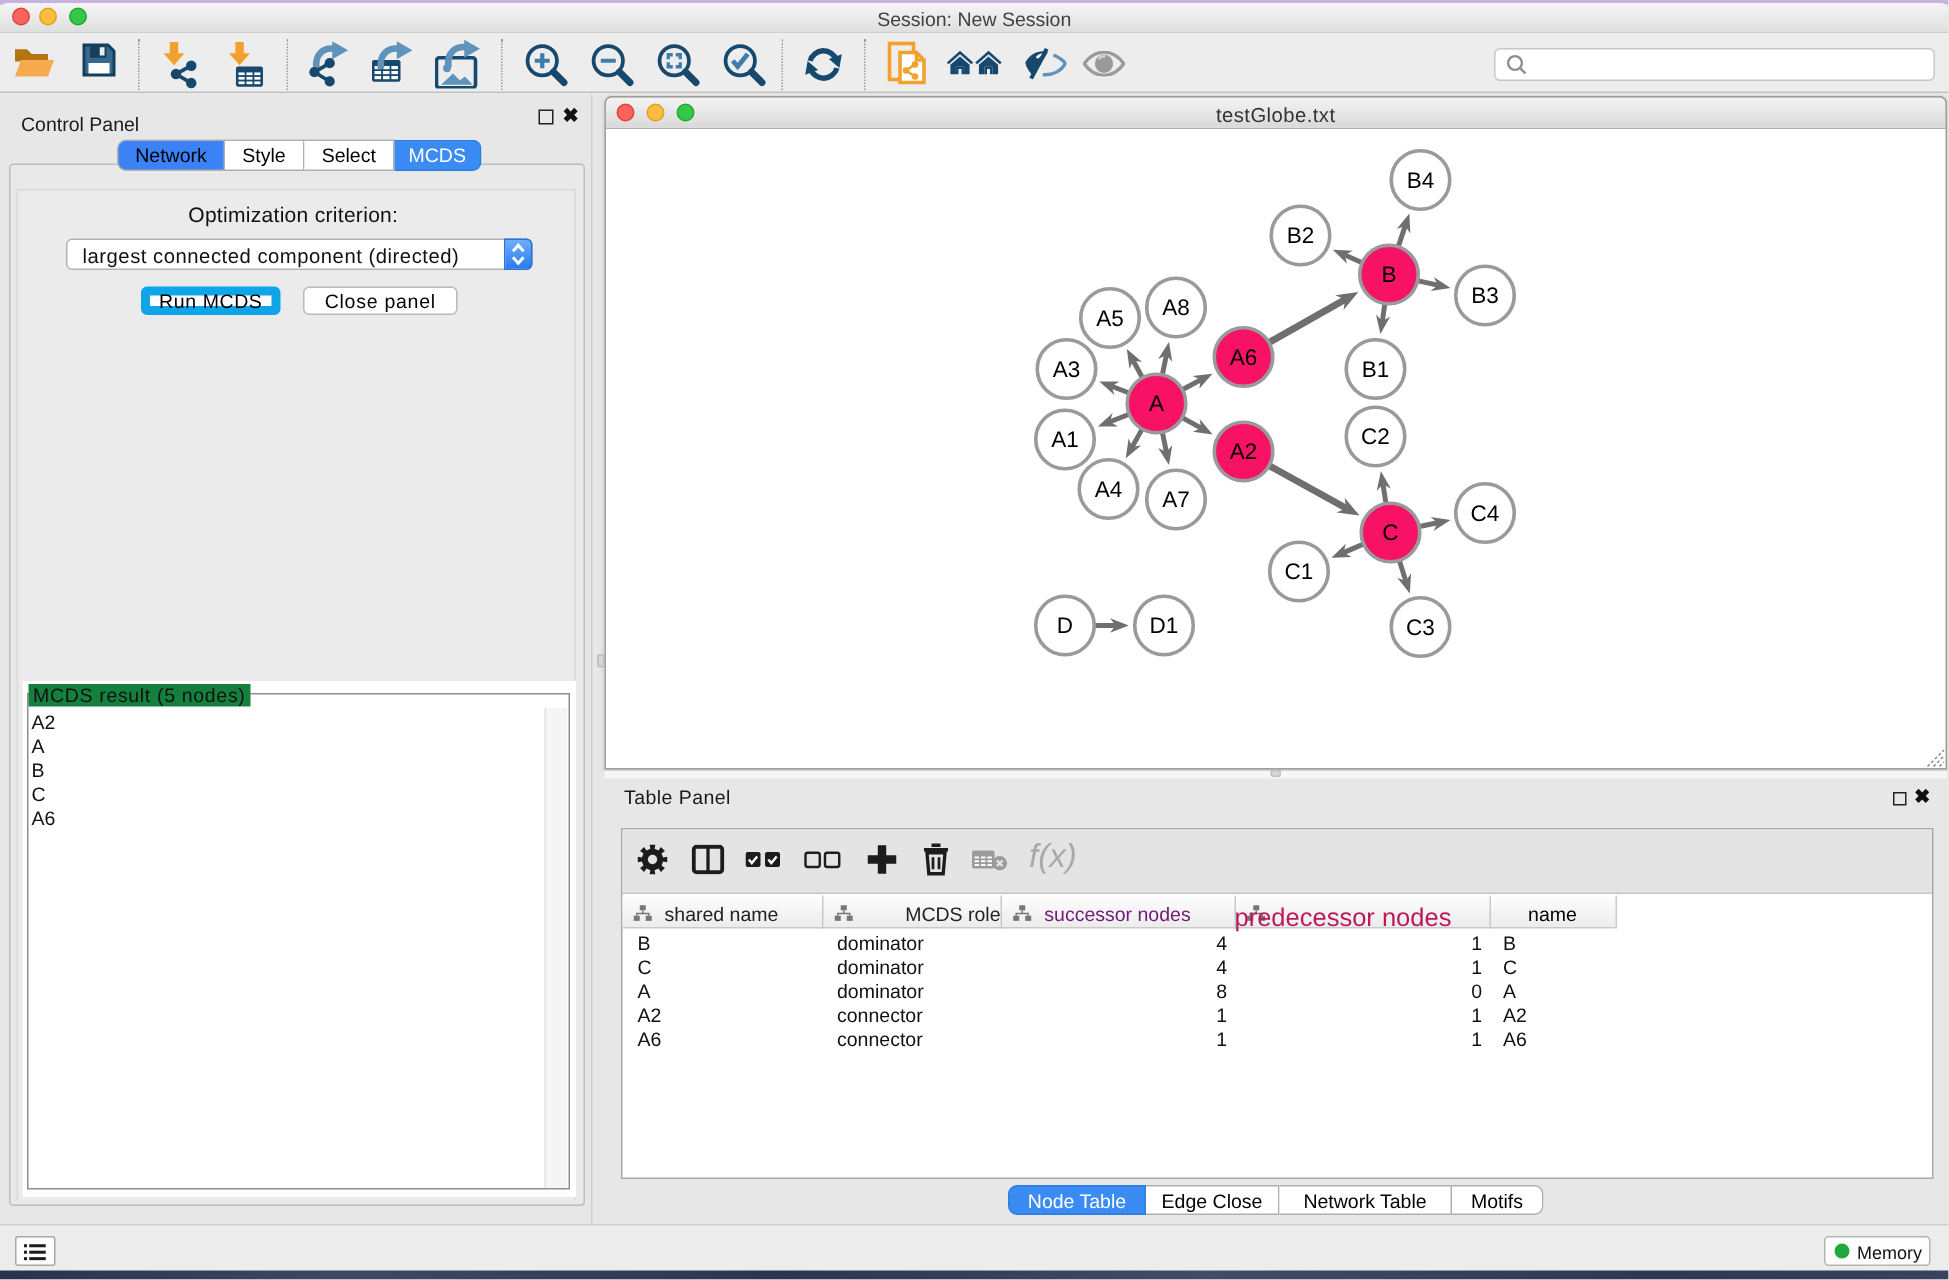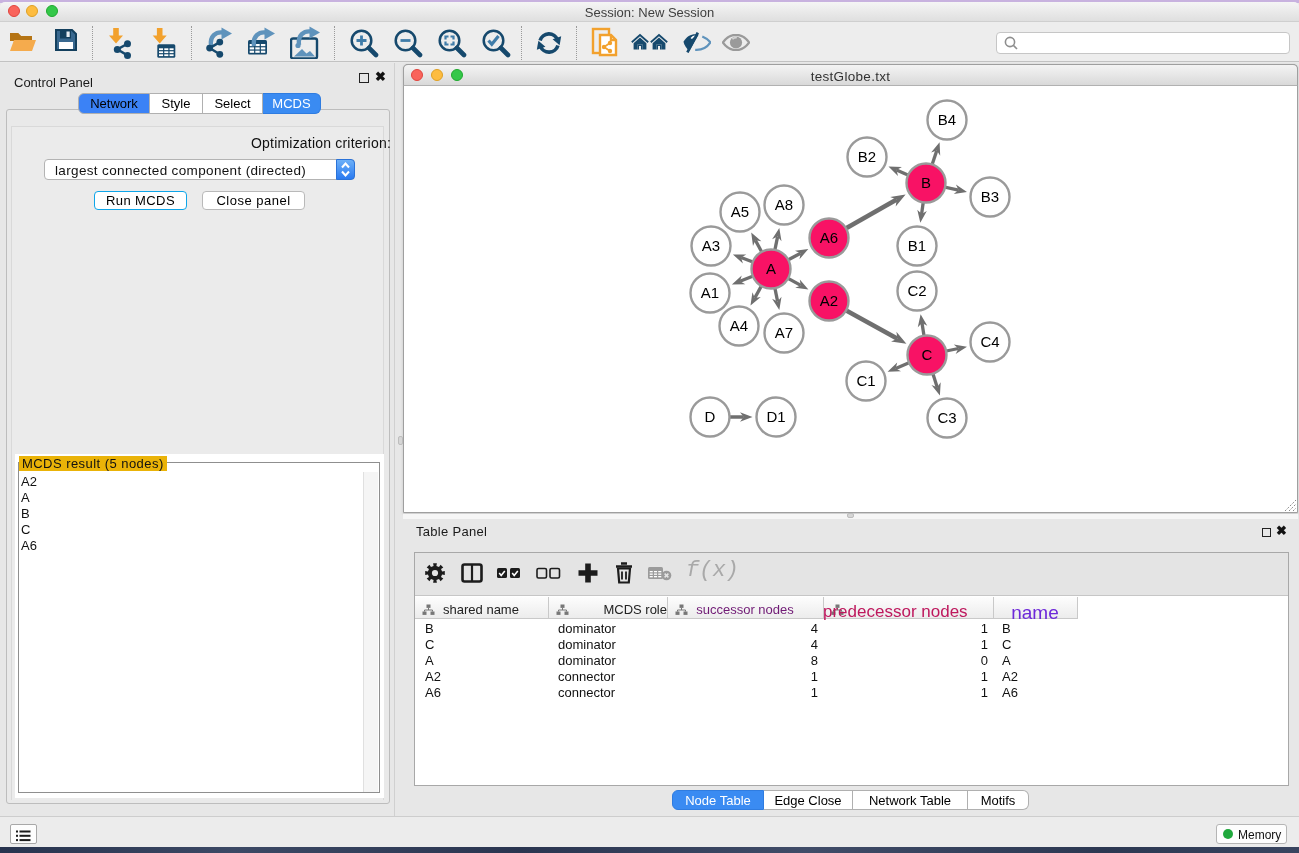--- a/index.html
+++ b/index.html
@@ -161,36 +161,36 @@
 <div class="abs" style="left:6px;top:109px;width:384px;height:695px;background:#e9e9e9;border:1px solid #bdbdbd;border-radius:3px"></div>
 <div class="abs" style="left:11px;top:126px;width:373px;height:674px;background:#ebebeb;border:1px solid #d9d9d9;border-bottom:none"></div>
 
 <div class="abs" style="left:78px;top:93px;height:21px;display:flex;font-size:13px">
  <div style="width:72px;background:#3b82f6;border:1px solid #b0b0b0;border-radius:6px 0 0 6px;display:flex;align-items:center;justify-content:center">Network</div>
  <div style="width:53px;background:#fff;border:1px solid #b0b0b0;border-left:none;display:flex;align-items:center;justify-content:center">Style</div>
  <div style="width:60px;background:#fff;border:1px solid #b0b0b0;border-left:none;display:flex;align-items:center;justify-content:center">Select</div>
  <div style="width:58px;background:#3a8bf2;border:1px solid #2f7ce0;border-left:none;border-radius:0 6px 6px 0;display:flex;align-items:center;justify-content:center;color:#fff">MCDS</div>
 </div>
 
-<div class="abs" style="left:0;top:135px;width:391px;text-align:right;font-size:14px;letter-spacing:0.2px;color:#111">Optimization criterion:</div>
+<div class="abs" style="left:0;top:135px;width:391px;text-align:center;font-size:14px;letter-spacing:0.2px;color:#111">Optimization criterion:</div>
 
 <div class="abs" style="left:44px;top:159px;width:311px;height:21px;background:#fff;border:1px solid #b3b3b3;border-radius:4px"></div>
 <div class="abs" style="left:55px;top:163px;font-size:13.5px;letter-spacing:0.35px;color:#111">largest connected component (directed)</div>
 <div class="abs" style="left:336px;top:159px;width:19px;height:21px;background:linear-gradient(#6cb0f8,#2a7af0);border-radius:0 4px 4px 0;border:1px solid #2a72d8"></div>
 <div class="abs" style="left:340px;top:161px"><svg width="11" height="17" viewBox="0 0 11 17" style="">
       <path d="M2 6.5 L5.5 2.5 L9 6.5" fill="none" stroke="#fff" stroke-width="2"></path>
       <path d="M2 10.5 L5.5 14.5 L9 10.5" fill="none" stroke="#fff" stroke-width="2"></path>
     </svg></div>
 
-<div class="abs" style="left:94px;top:191px;width:93px;height:19px;background:#fff;border:1px solid #0ea5e9;border-radius:4px;font-size:13px;letter-spacing:0.4px;display:flex;align-items:center;justify-content:center">Run MCDS</div>
+<div class="abs" style="left:94px;top:191px;width:93px;height:19px;background:#fff;border:6px solid #0ea5e9;border-radius:4px;font-size:13px;letter-spacing:0.4px;display:flex;align-items:center;justify-content:center">Run MCDS</div>
 <div class="abs" style="left:202px;top:191px;width:103px;height:19px;background:#fff;border:1px solid #b9b9b9;border-radius:4px;font-size:13px;letter-spacing:0.5px;display:flex;align-items:center;justify-content:center">Close panel</div>
 
 <div class="abs" style="left:15px;top:454px;width:369px;height:344px;background:#fff"></div>
 <div class="abs" style="left:18px;top:462px;width:362px;height:331px;border:1px solid #8f8f8f"></div>
-<div class="abs" style="left:19px;top:456px;font-size:13px;letter-spacing:0.45px;background:#eab308;padding:0 3px;color:#111">MCDS result (5 nodes)</div>
+<div class="abs" style="left:19px;top:456px;font-size:13px;letter-spacing:0.45px;background:#15803d;padding:0 3px;color:#111">MCDS result (5 nodes)</div>
 <div class="abs" style="left:363px;top:472px;width:15px;height:320px;background:#f5f5f5;border-left:1px solid #e0e0e0"></div>
 <div class="abs" style="left:21px;top:474px;font-size:13px;line-height:16px;color:#111">A2<br>A<br>B<br>C<br>A6</div>
 
 <div class="abs" style="left:403px;top:64px;width:895px;height:449px;background:#fff;border:1px solid #9f9f9f;border-radius:5px 5px 0 0;box-shadow:0 1px 3px rgba(0,0,0,0.15)"></div>
 <div class="abs" style="left:403px;top:64px;width:895px;height:22px;background:linear-gradient(#f4f4f4,#d9d9d9);border-radius:5px 5px 0 0;border:1px solid #9f9f9f;border-bottom:1px solid #b1b1b1"></div>
 <div class="abs" style="left:411px;top:69px;width:12px;height:12px;border-radius:50%;background:#f9645c;border:1px solid #e0443e"></div>
 <div class="abs" style="left:431px;top:69px;width:12px;height:12px;border-radius:50%;background:#fdbc40;border:1px solid #dfa023"></div>
 <div class="abs" style="left:451px;top:69px;width:12px;height:12px;border-radius:50%;background:#34c749;border:1px solid #1fa92e"></div>
 <div class="abs" style="left:403px;top:69px;width:895px;text-align:center;font-size:13.5px;letter-spacing:0.3px;color:#333">testGlobe.txt</div>
 
@@ -329,21 +329,21 @@
       <rect x="10.23" y="6.00" width="3.07" height="1.30" fill="#fff"></rect>
       <rect x="1.70" y="8.50" width="3.07" height="1.30" fill="#fff"></rect>
       <rect x="5.97" y="8.50" width="3.07" height="1.30" fill="#fff"></rect>
       <rect x="10.23" y="8.50" width="3.07" height="1.30" fill="#fff"></rect>
       <rect x="1.70" y="11.00" width="3.07" height="1.30" fill="#fff"></rect>
       <rect x="5.97" y="11.00" width="3.07" height="1.30" fill="#fff"></rect>
       <rect x="10.23" y="11.00" width="3.07" height="1.30" fill="#fff"></rect>
       <circle cx="18.5" cy="10.5" r="4.8" fill="#9b9b9b"></circle>
       <path d="M16.6 8.6 l3.8 3.8 M20.4 8.6 l-3.8 3.8" stroke="#e4e4e4" stroke-width="1.5"></path>
     </svg></div>
-<div style="position:absolute;left:686px;top:558px;font-family:Liberation Mono, monospace;font-style:italic;font-size:22px;color:#a9a9a9">f(x)</div>
+<div style="position:absolute;left:686px;top:558px;font-family:Liberation Sans, sans-serif;font-style:italic;font-size:22px;color:#a9a9a9">f(x)</div>
 
 <div class="abs" style="left:415px;top:597px;width:662px;height:22px;background:linear-gradient(#fdfdfd,#ececec);border-bottom:1px solid #c9c9c9"></div>
 <div class="abs" style="left:548px;top:597px;width:1px;height:22px;background:#c9c9c9"></div>
 <div class="abs" style="left:667px;top:597px;width:1px;height:22px;background:#c9c9c9"></div>
 <div class="abs" style="left:823px;top:597px;width:1px;height:22px;background:#c9c9c9"></div>
 <div class="abs" style="left:993px;top:597px;width:1px;height:22px;background:#c9c9c9"></div>
 <div class="abs" style="left:1077px;top:597px;width:1px;height:22px;background:#c9c9c9"></div>
 <div style="position:absolute;left:422px;top:602px"><svg width="13" height="12" viewBox="0 0 13 12" style="">
       <rect x="4.5" y="0.5" width="4" height="3.4" fill="#777"></rect>
       <rect x="0.5" y="7.5" width="4" height="3.4" fill="#777"></rect>
@@ -365,21 +365,21 @@
 <div style="position:absolute;left:831px;top:602px"><svg width="13" height="12" viewBox="0 0 13 12" style="">
       <rect x="4.5" y="0.5" width="4" height="3.4" fill="#777"></rect>
       <rect x="0.5" y="7.5" width="4" height="3.4" fill="#777"></rect>
       <rect x="8.5" y="7.5" width="4" height="3.4" fill="#777"></rect>
       <path d="M6.5 4 v2 M2.5 7.5 v-1.5 h8 v1.5" fill="none" stroke="#777" stroke-width="1"></path>
     </svg></div>
 <div class="abs" style="left:414px;top:602px;width:134px;text-align:center;font-size:13px;color:#222">shared name</div>
 <div class="abs" style="left:548px;top:602px;width:119px;text-align:right;font-size:13px;color:#222">MCDS role</div>
 <div class="abs" style="left:667px;top:602px;width:156px;text-align:center;font-size:13px;color:#701a75">successor nodes</div>
 <div class="abs" style="left:823px;top:602px;width:170px;font-size:17px;color:#be185d">predecessor nodes</div>
-<div class="abs" style="left:993px;top:602px;width:84px;text-align:center;font-size:19px;color:#6d28d9">name</div>
+<div class="abs" style="left:993px;top:602px;width:84px;text-align:center;font-size:13px;color:#000000">name</div>
 
 <div class="abs" style="left:425px;top:621px;font-size:13px;line-height:16px;color:#111">B<br>C<br>A<br>A2<br>A6</div>
 <div class="abs" style="left:558px;top:621px;font-size:13px;line-height:16px;color:#111">dominator<br>dominator<br>dominator<br>connector<br>connector</div>
 <div class="abs" style="left:700px;top:621px;width:118px;text-align:right;font-size:13px;line-height:16px;color:#111">4<br>4<br>8<br>1<br>1</div>
 <div class="abs" style="left:860px;top:621px;width:128px;text-align:right;font-size:13px;line-height:16px;color:#111">1<br>1<br>0<br>1<br>1</div>
 <div class="abs" style="left:1002px;top:621px;font-size:13px;line-height:16px;color:#111">B<br>C<br>A<br>A2<br>A6</div>
 
 <div class="abs" style="left:672px;top:790px;height:20px;display:flex;font-size:13px">
  <div style="width:92px;background:#3a8bf2;border:1px solid #2f7ce0;border-radius:6px 0 0 6px;display:flex;align-items:center;justify-content:center;color:#fff">Node Table</div>
  <div style="width:89px;background:#fff;border:1px solid #b0b0b0;border-left:none;display:flex;align-items:center;justify-content:center">Edge Close</div>

